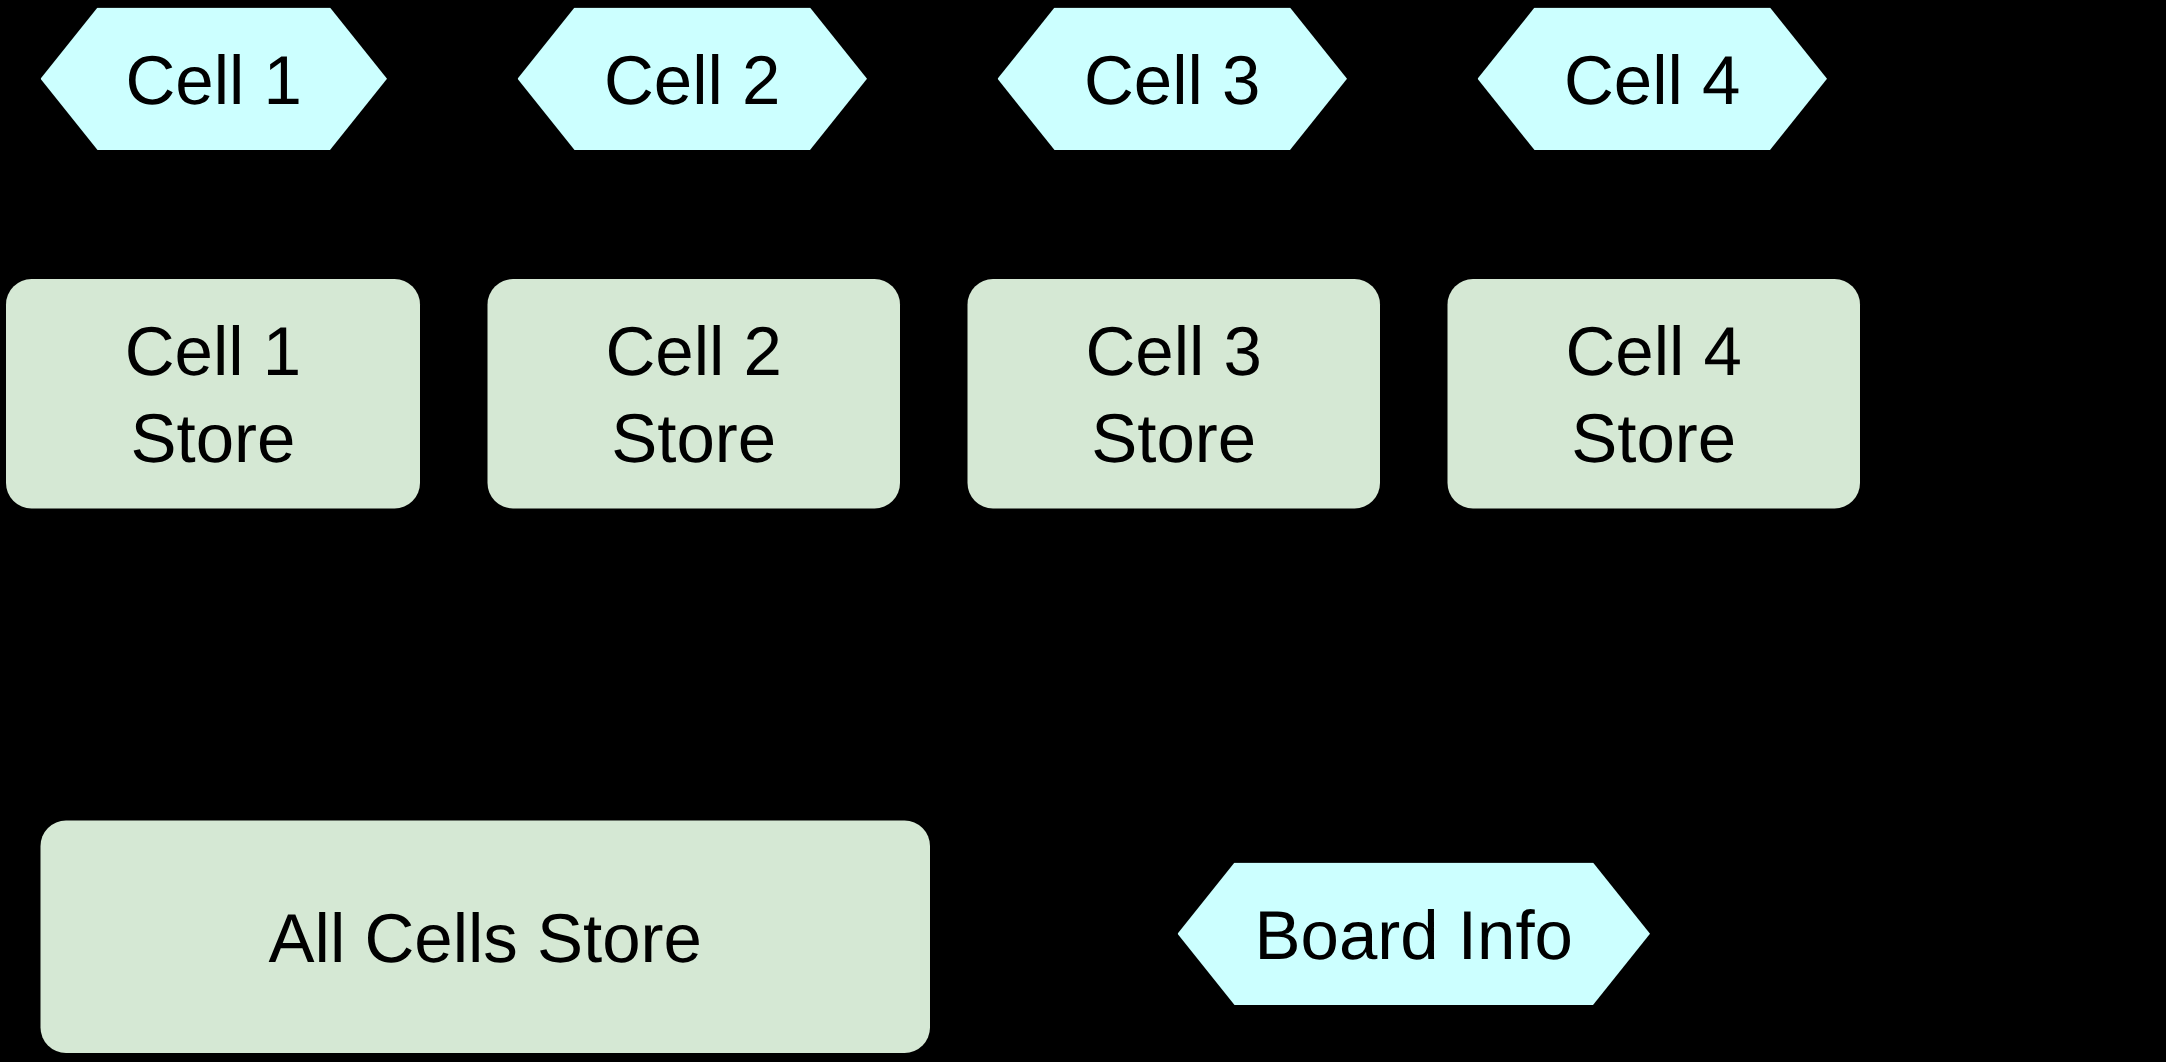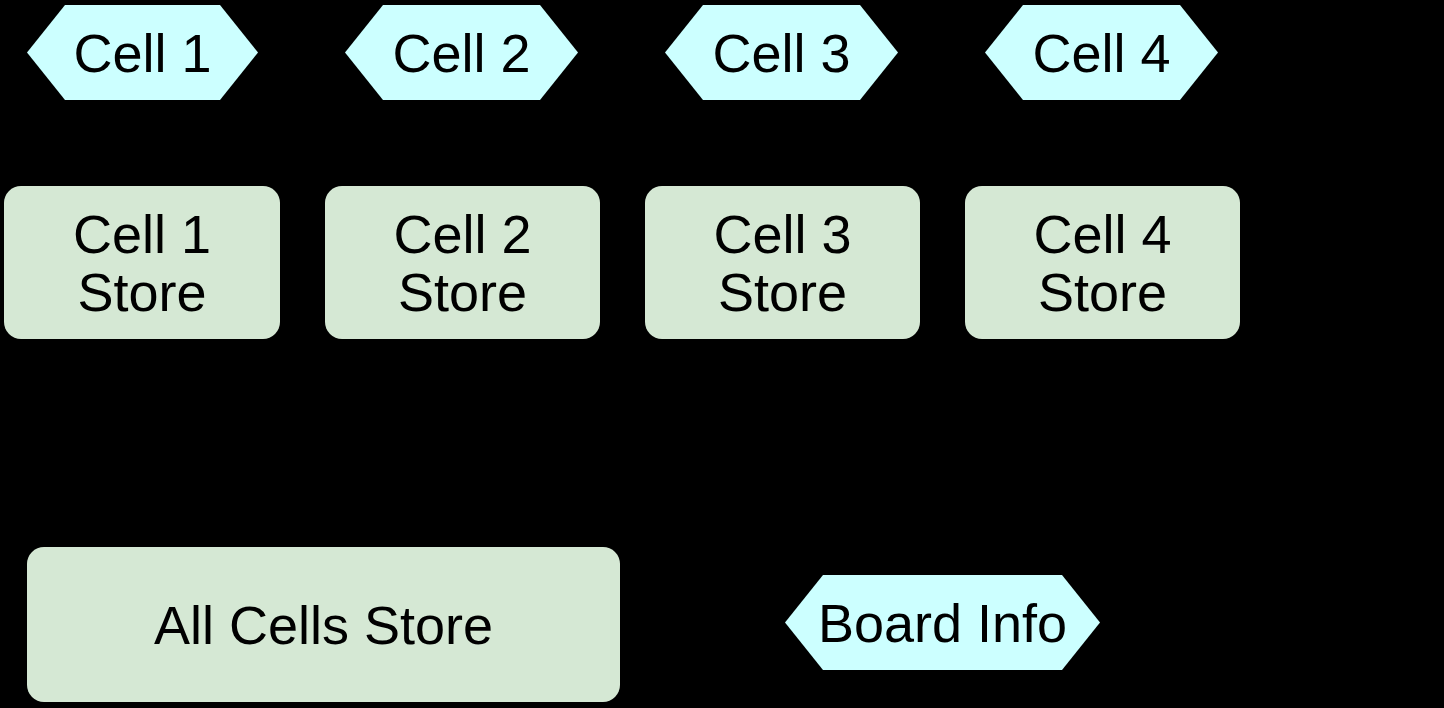--- a/index.html
+++ b/index.html
@@ -28,21 +28,21 @@
   
   .node {
     position: absolute;
     box-sizing: border-box;
     display: flex;
     align-items: center;
     justify-content: center;
     text-align: center;
     color: #000000;
     font-family: "Liberation Sans", sans-serif;
-    font-size: 54px;
+    font-size: 46px;
     line-height: 58px;
     font-weight: normal;
     white-space: pre-line;
     letter-spacing: 0px;
   }
 
   
   .hexagon {
     background: #CCFFFF;
     -webkit-clip-path: polygon(38px 0, calc(100% - 38px) 0, 100% 50%, calc(100% - 38px) 100%, 38px 100%, 0 50%);

